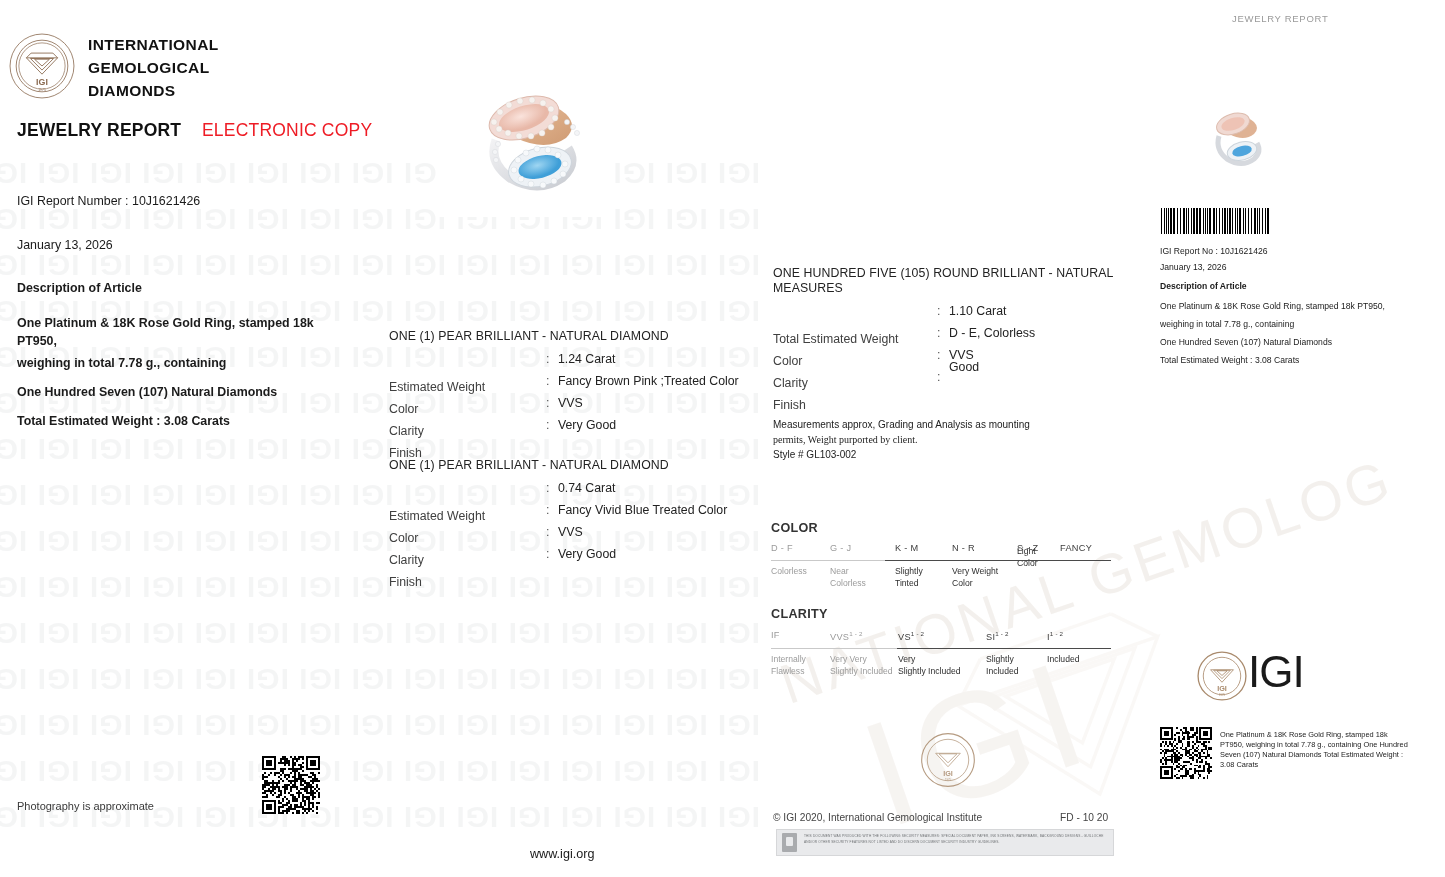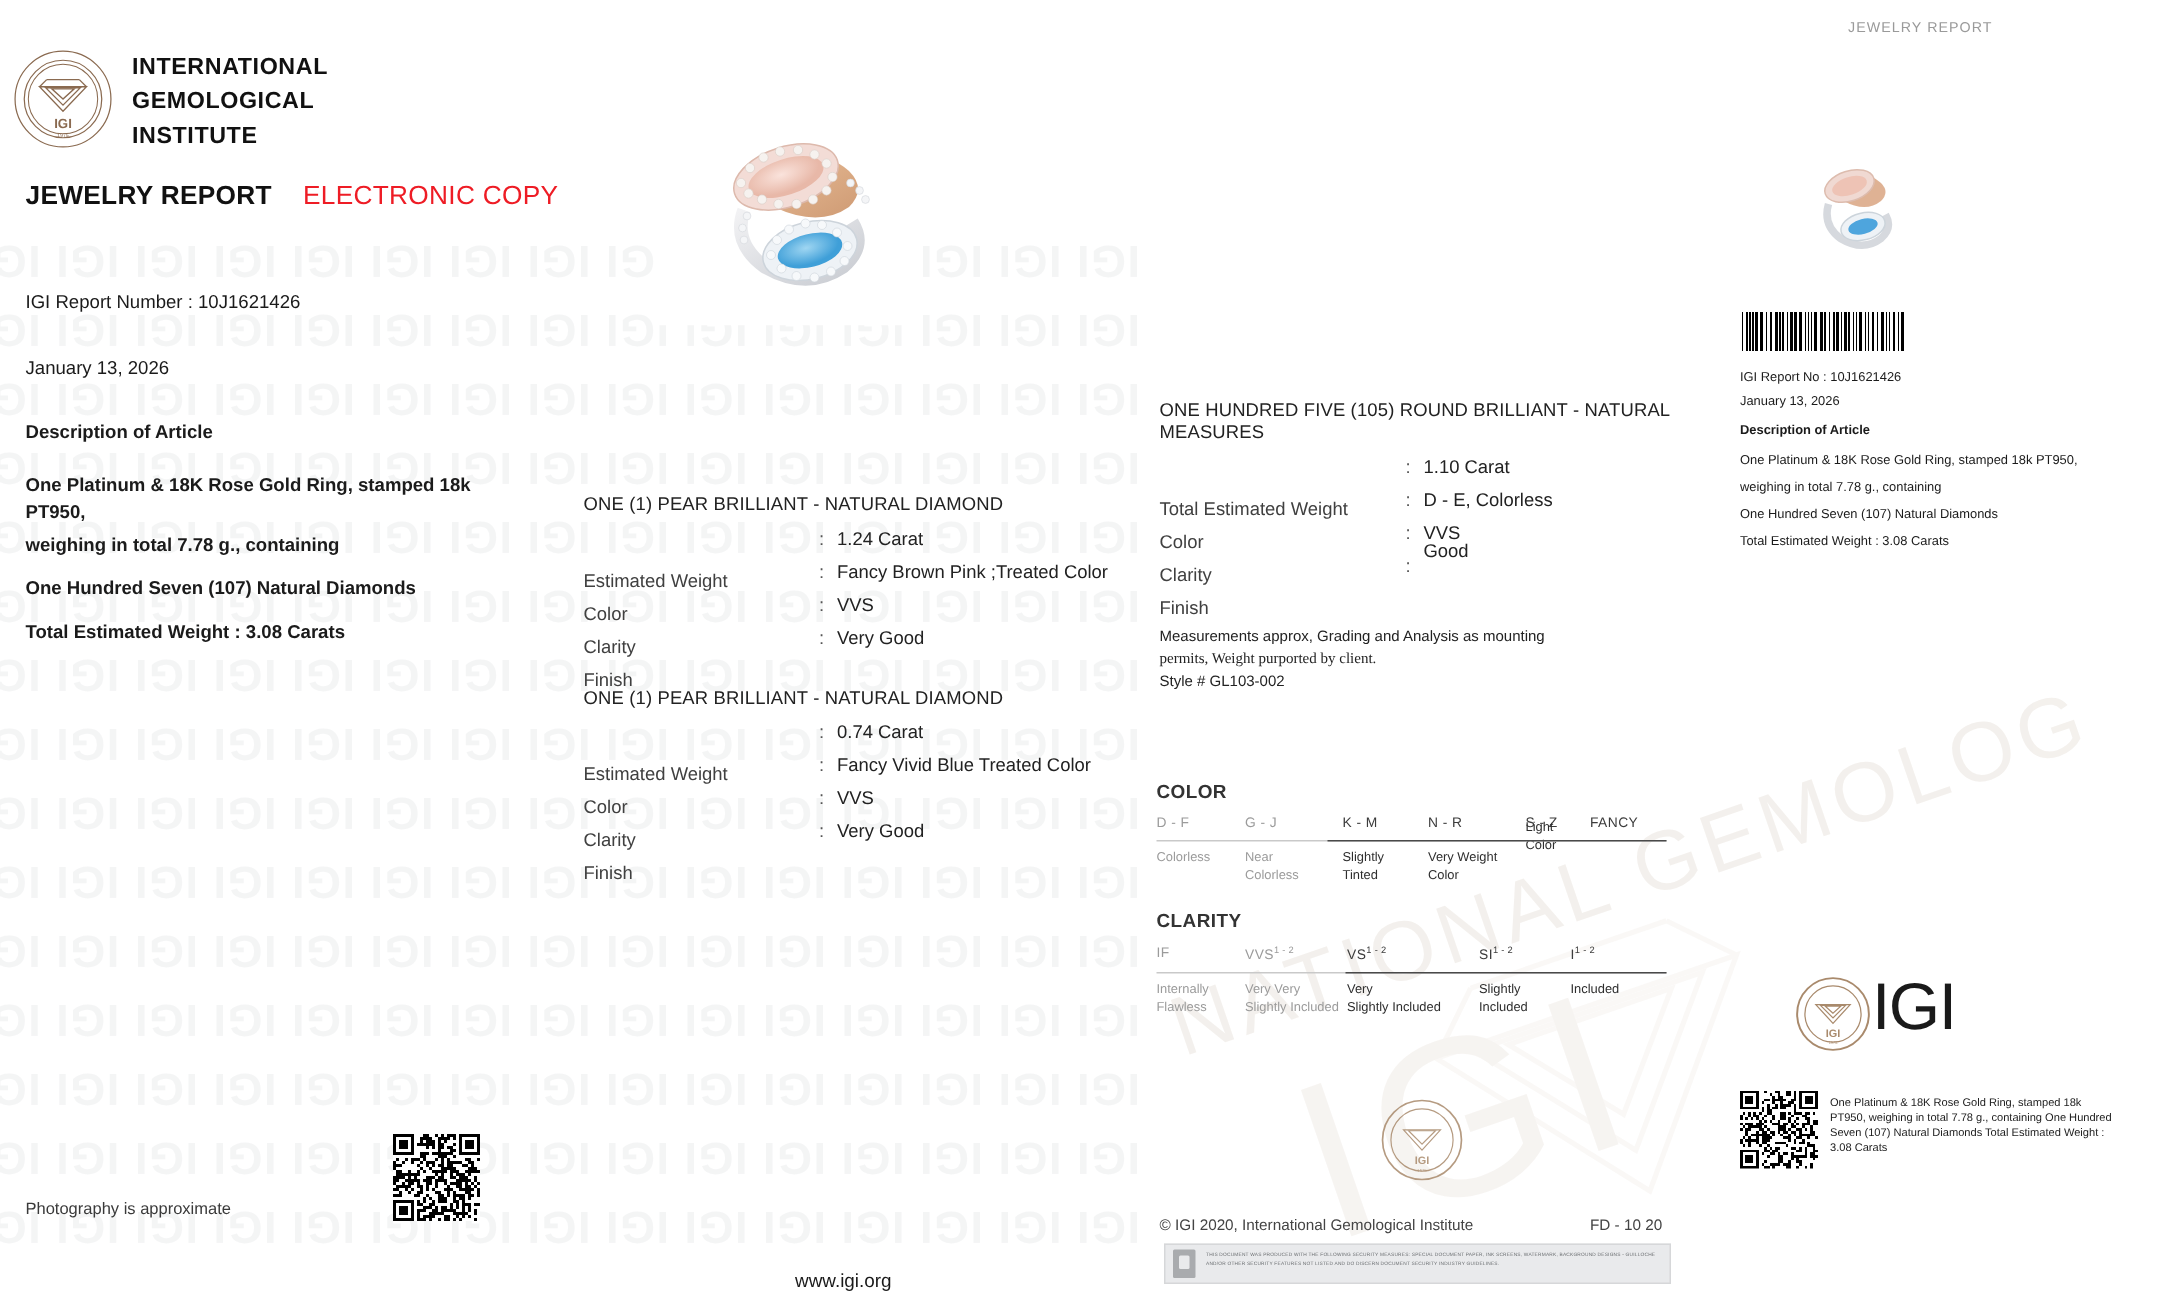--- a/index.html
+++ b/index.html
@@ -138,21 +138,21 @@
         <line x1="34" y1="31" x2="66" y2="31"></line>
       </g>
       <text x="50" y="78" font-size="13" font-weight="bold" fill="#8a6a50" text-anchor="middle" font-family="Liberation Sans, sans-serif">IGI</text>
       <text x="50" y="87" font-size="5" fill="#8a6a50" text-anchor="middle" font-family="Liberation Sans, sans-serif">1975</text>
     </svg>
   </div>
 
   <div class="hdr-name">
     <div>INTERNATIONAL</div>
     <div>GEMOLOGICAL</div>
-    <div>INSTITUTE</div>
+    <div>DIAMONDS</div>
   </div>
 
   <div class="jr-title">JEWELRY REPORT</div>
   <div class="ec-title">ELECTRONIC COPY</div>
 
   <div class="l-line" style="top:194px;">IGI Report Number : 10J1621426</div>
   <div class="l-line" style="top:238px;">January 13, 2026</div>
   <div class="l-line l-bold" style="top:281px;">Description of Article</div>
   <div class="l-line l-bold" style="top:316px;">One Platinum &amp; 18K Rose Gold Ring, stamped 18k</div>
   <div class="l-line l-bold" style="top:334px;">PT950,</div>

